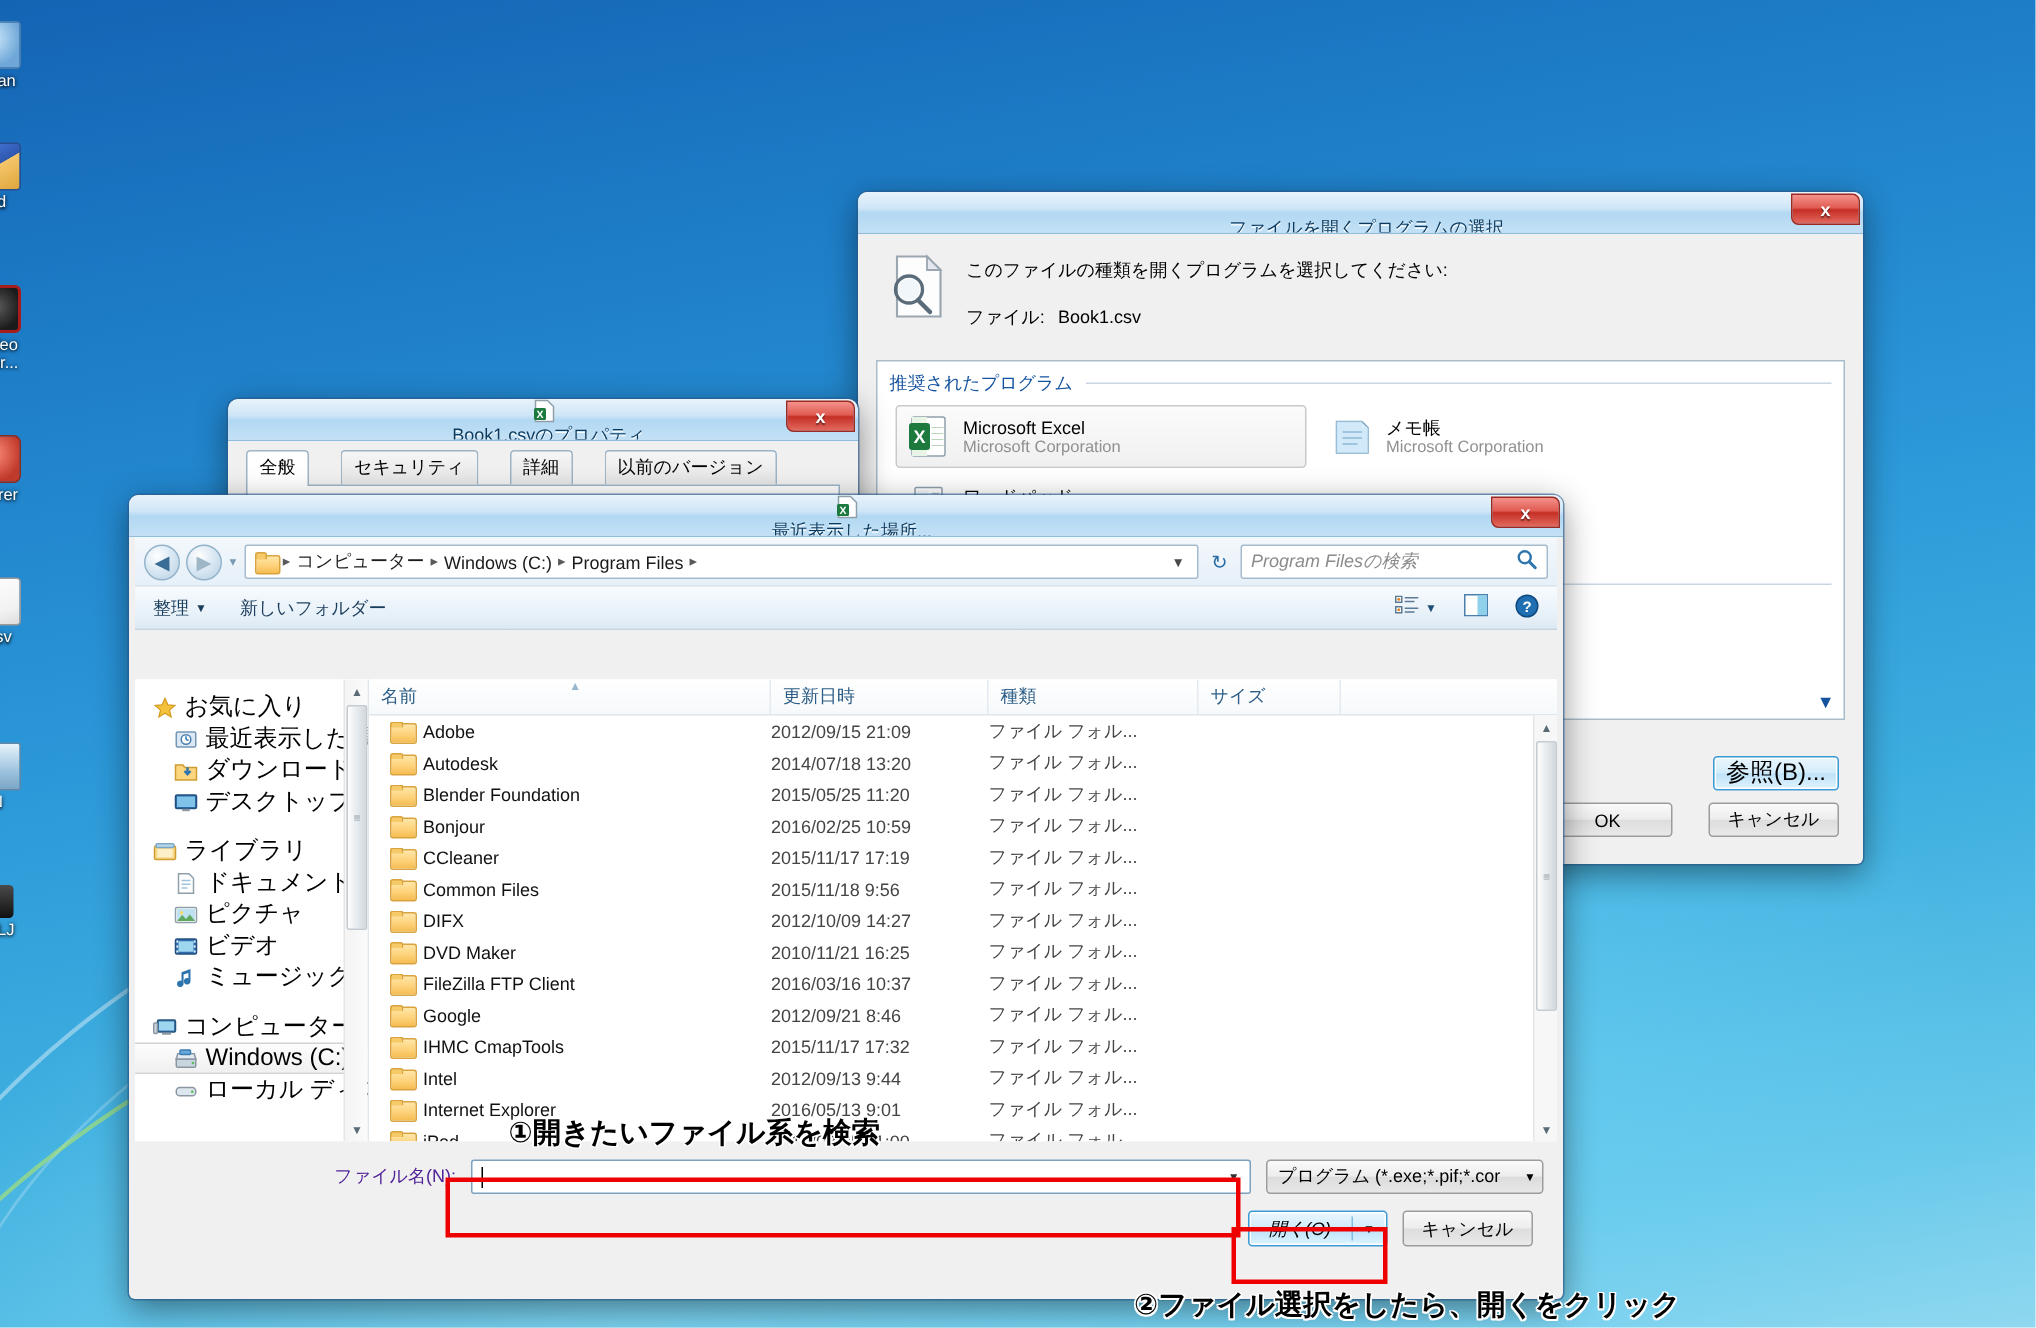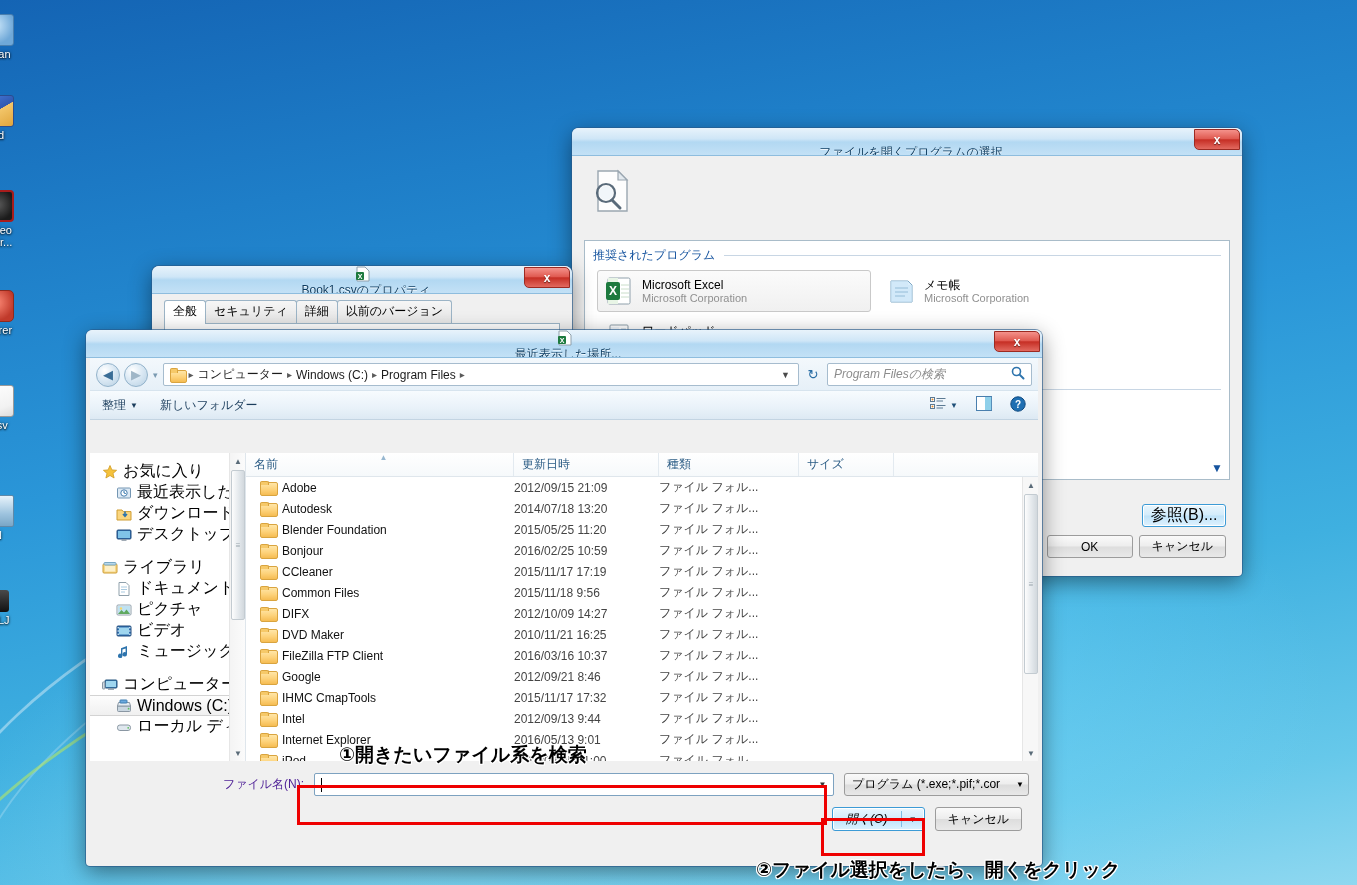--- a/index.html
+++ b/index.html
@@ -123,33 +123,33 @@
   }
   .ow-browse {
     position:absolute; right: 12px; top: 348px;
     width: 84px; height: 23px;
     font-size: 16px; color:#000;
     background: linear-gradient(180deg,#eaf6fd,#d3ecfb 48%, #bfe3f9 52%, #dff2fe);
     border: 1px solid #3c9bd6; border-radius: 3px;
     display:flex;align-items:center;justify-content:center; cursor:pointer;
     box-shadow: 0 0 0 1px #fff inset;
   }
-  .ow-foot { position:absolute; right: 12px; bottom: 14px; display:flex; gap: 6px; }
+  .ow-foot { position:absolute; right: 12px; bottom: 14px; display:flex; gap: 24px; }
   .btn {
     height: 23px; min-width: 86px; padding: 0 12px;
     font-size: 12px; color: #000;
     background: linear-gradient(180deg,#fafafa 0%,#ededed 48%,#dddddd 52%,#e9e9e9 100%);
     border: 1px solid #9c9c9c; border-radius: 3px;
     display:flex;align-items:center;justify-content:center; cursor:pointer;
   }
 
   
   #props { left: 152px; top: 266px; width: 420px; height: 300px; border-radius: 7px 7px 4px 4px; overflow:hidden; }
   #props .body { position:absolute; left:4px; right:4px; top:28px; bottom:4px; background:#f0f0f0; padding: 8px; }
-  .tabstrip { display:flex; align-items:flex-end; height: 22px; border-bottom: 1px solid #9cb4c6; }
+  .tabstrip { display:flex; align-items:flex-end; height: 22px; border-bottom: 1px solid #9cb4c6; gap: 22px; }
   .tab {
     font-size: 12px; padding: 2px 8px 3px; margin-right: -1px;
     border: 1px solid #9cb4c6; border-bottom: none;
     background: linear-gradient(180deg,#f6f6f6,#e4e4e4);
     color:#000; cursor:pointer; border-radius: 3px 3px 0 0;
   }
   .tab.active { background:#fff; position:relative; top:1px; padding-bottom:4px; font-weight: normal; }
   .props-pane { background:#fff; border:1px solid #9cb4c6; border-top:none; height: 200px; }
 
   
@@ -358,20 +358,27 @@
 
     <div class="ow-head">
       <div class="ow-fileicon">
         <svg width="44" height="46" viewBox="0 0 44 46">
           <path d="M8 3 h20 l9 9 v31 h-29 z" fill="#fdfdfd" stroke="#9aa6b0" stroke-width="1.4"></path>
           <path d="M28 3 l9 9 h-9 z" fill="#e3e9ee" stroke="#9aa6b0" stroke-width="1.2"></path>
           <circle cx="16" cy="25" r="9" fill="none" stroke="#5a6b7a" stroke-width="2.2"></circle>
           <circle cx="16" cy="25" r="7" fill="#e9f2f8" opacity="0.6"></circle>
           <line x1="22" y1="32" x2="30" y2="40" stroke="#5a6b7a" stroke-width="3" stroke-linecap="round"></line>
         </svg>
+      </div>
+      <div class="ow-head-text">
+        <div class="ow-prompt">このファイルの種類を開くプログラムを選択してください:</div>
+        <div class="ow-filerow">
+          <span class="k">ファイル:</span>
+          <span>Book1.csv</span>
+        </div>
       </div>
     </div>
 
     <div class="ow-panel">
       <div class="ow-group">
         <div class="ow-group-head">
           <span class="t">推奨されたプログラム</span>
           <span class="rule"></span>
         </div>
         <div class="ow-items">

